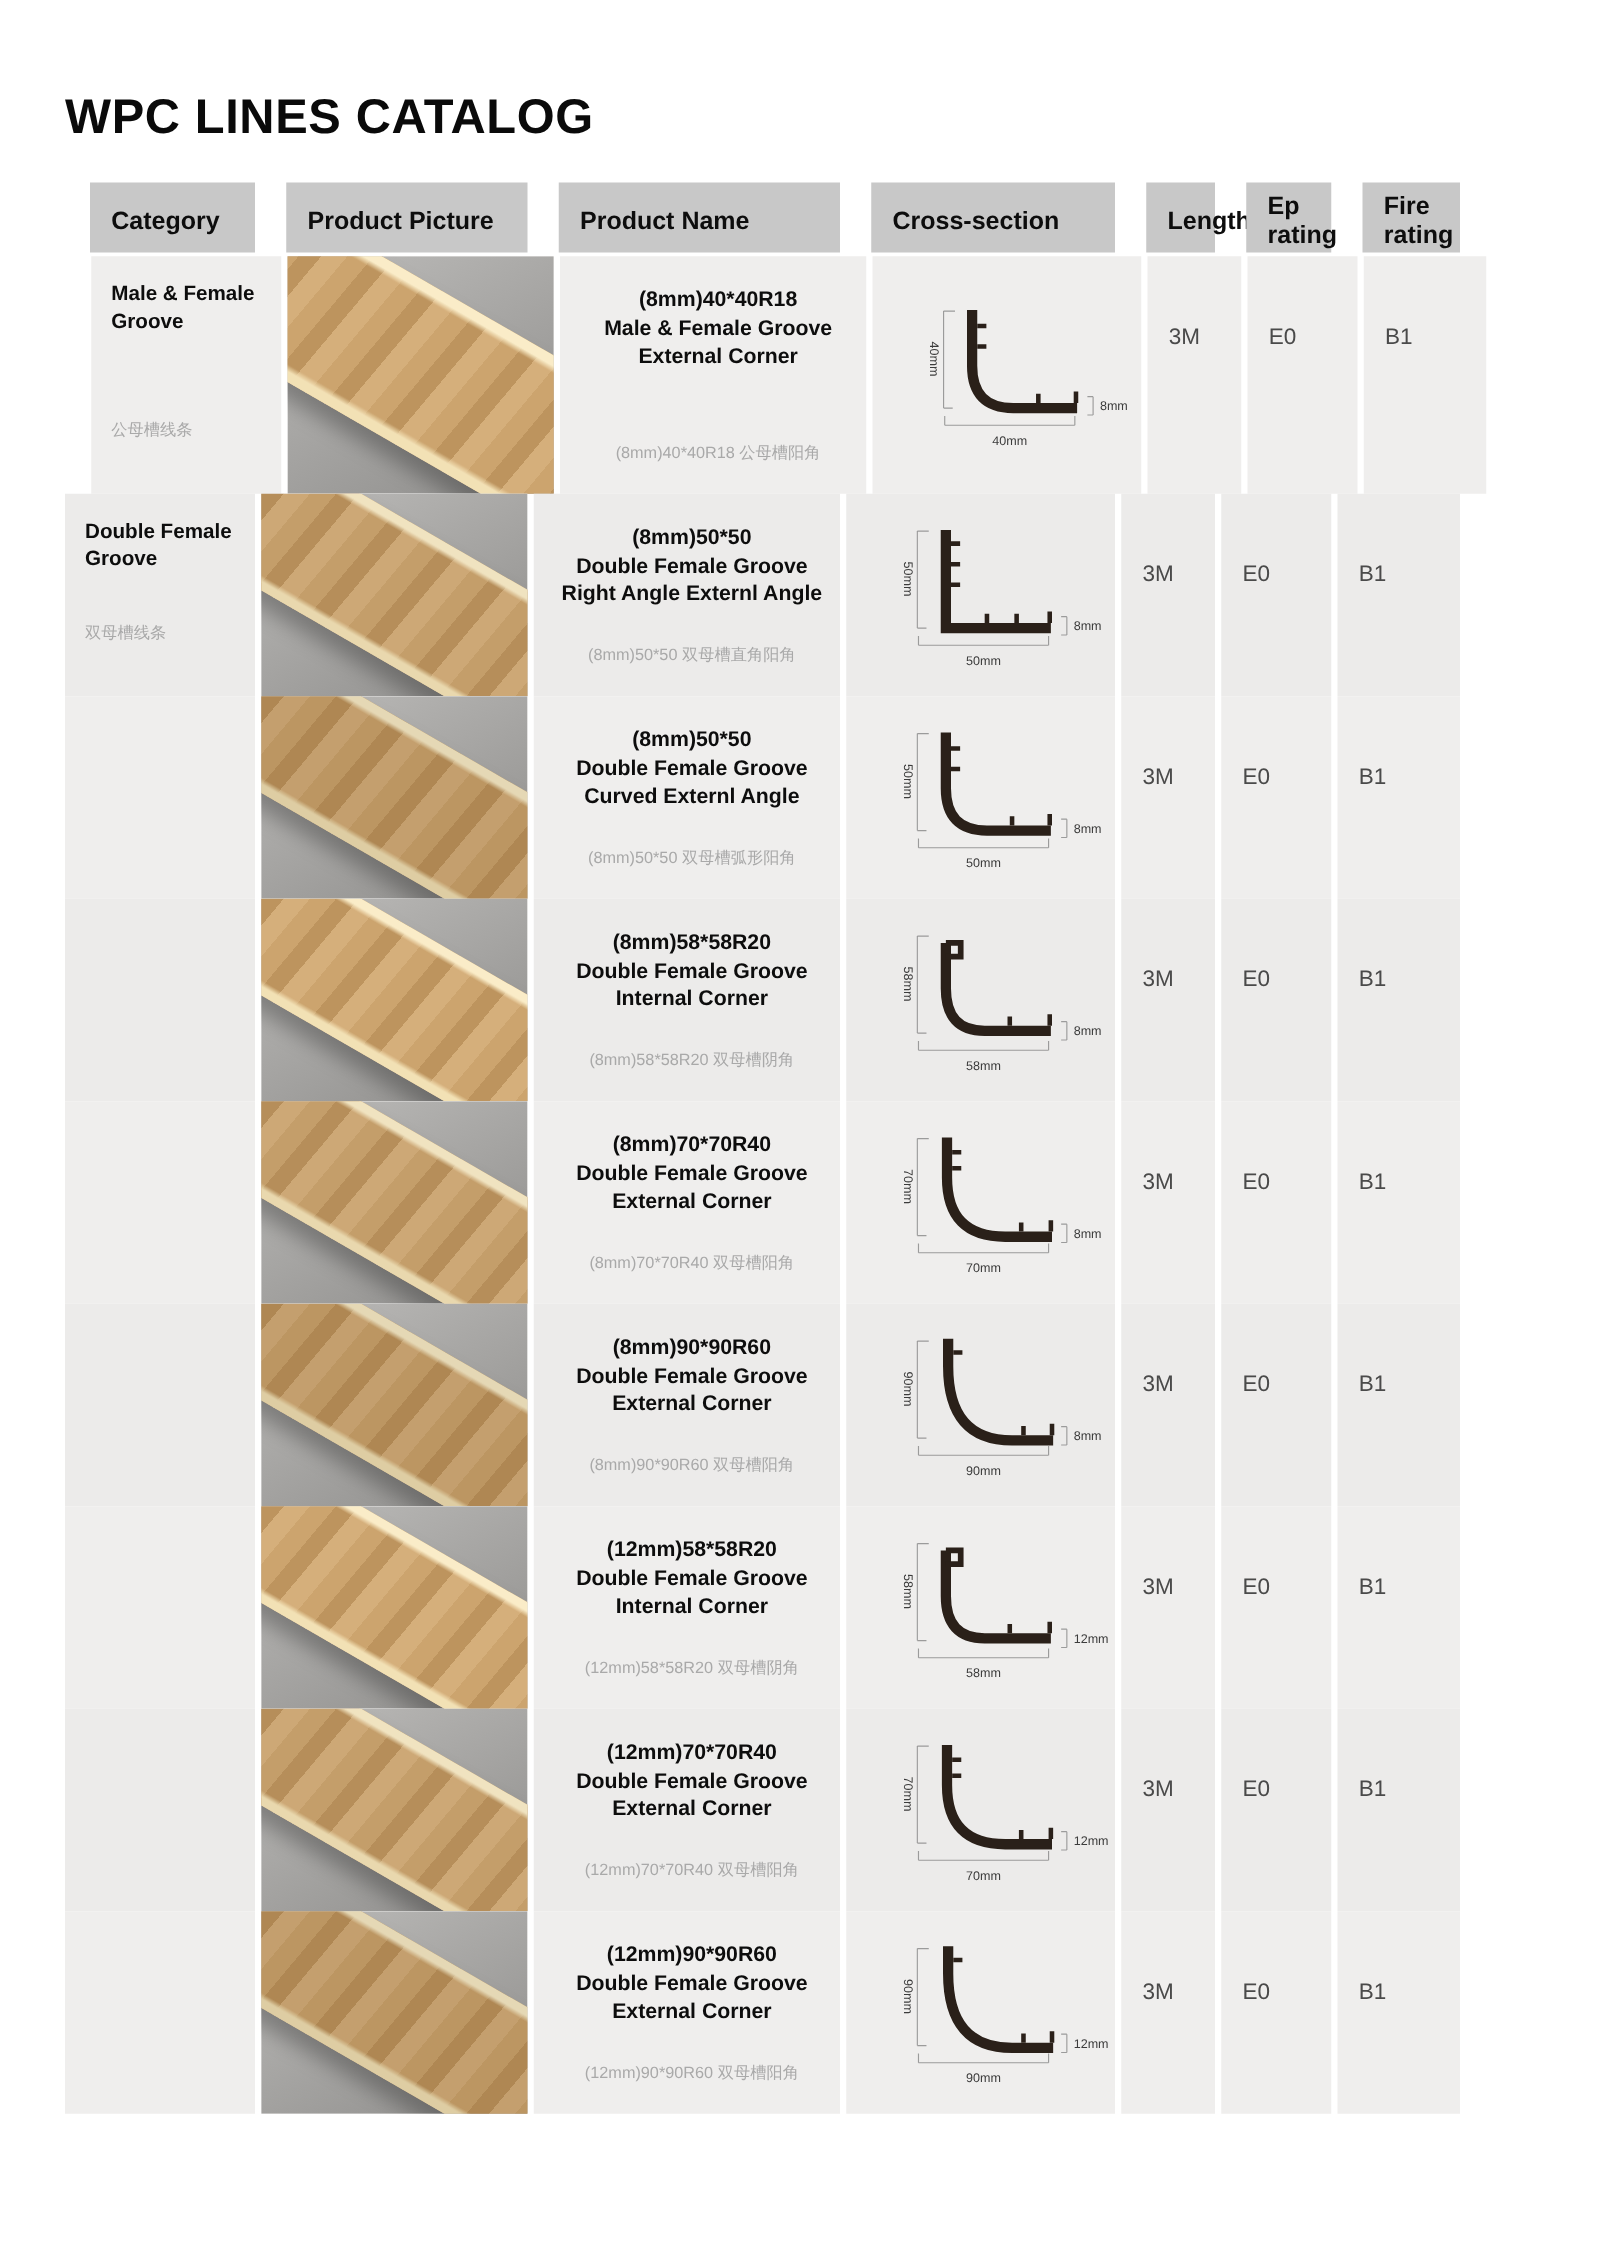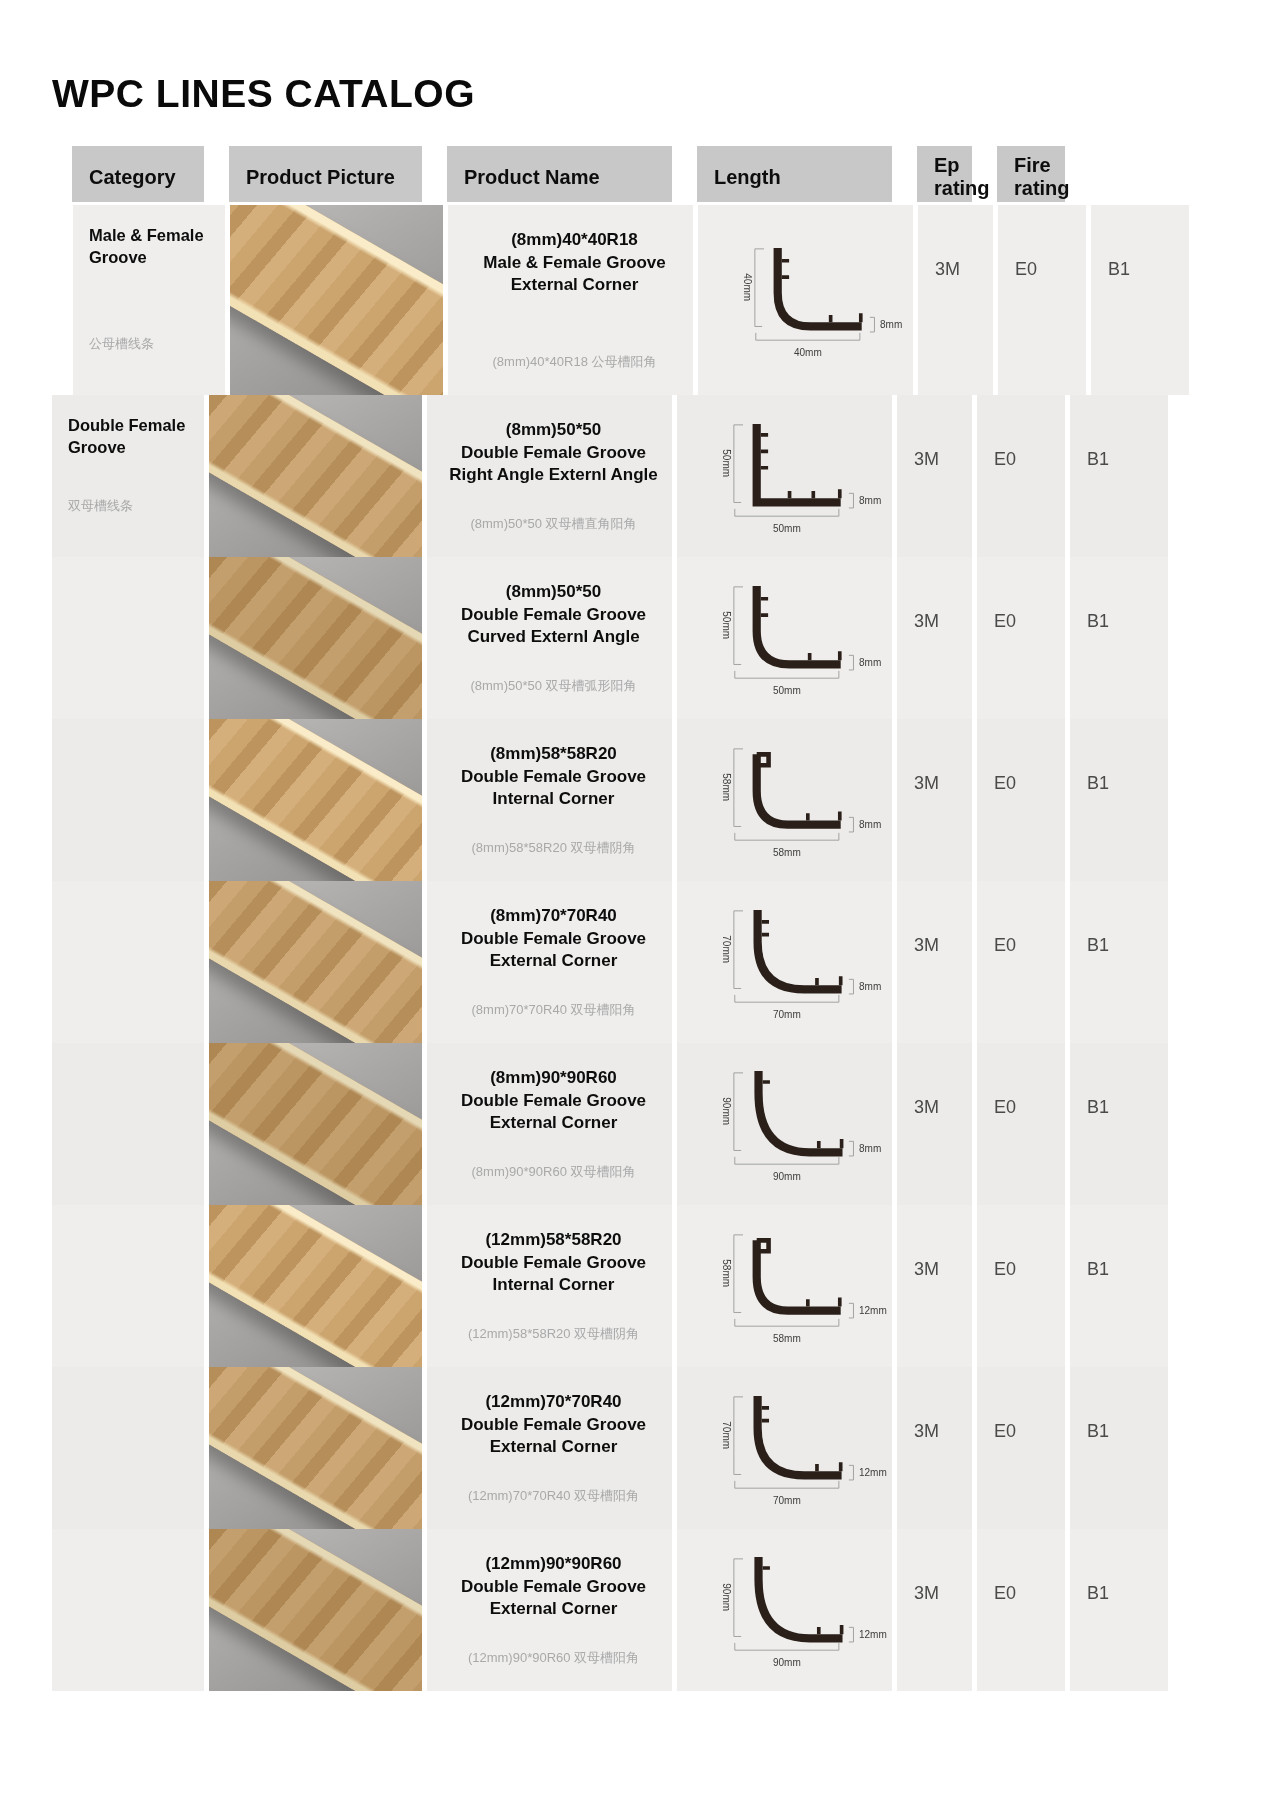--- a/index.html
+++ b/index.html
@@ -68,20 +68,21 @@
 </svg>
 
 <div class="page">
   <h1 class="page-title">WPC LINES CATALOG</h1>
 
   <div class="catalog">
     <div class="grid-row thead">
       <div class="hcell">Category</div>
       <div class="hcell">Product Picture</div>
       <div class="hcell">Product Name</div>
+      <div class="hcell">Cross-section</div>
       <div class="hcell">Length</div>
       <div class="hcell">Ep rating</div>
       <div class="hcell">Fire rating</div>
     </div>
     <div id="table-body">
   <div class="grid-row trow first">
     <div class="cell cat-cell">
       <div class="cat-label">Male &amp; Female Groove</div>
       <div class="cat-cn">公母槽线条</div>
     </div>

